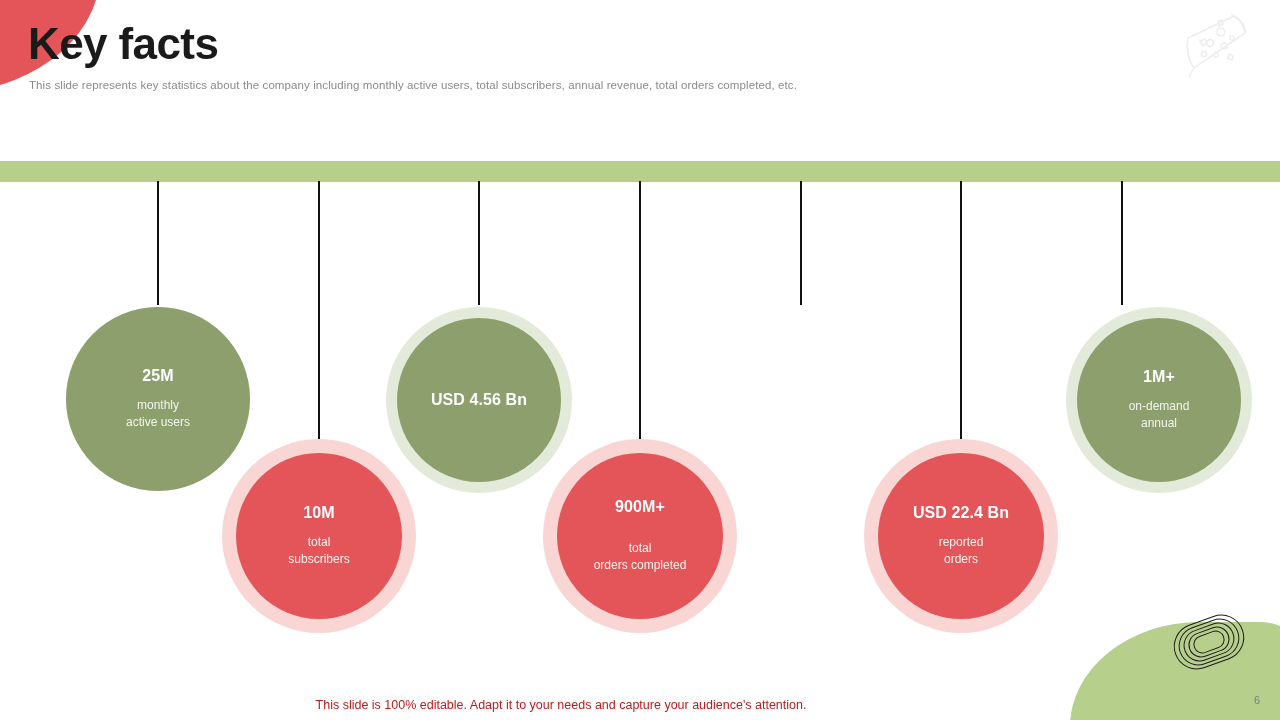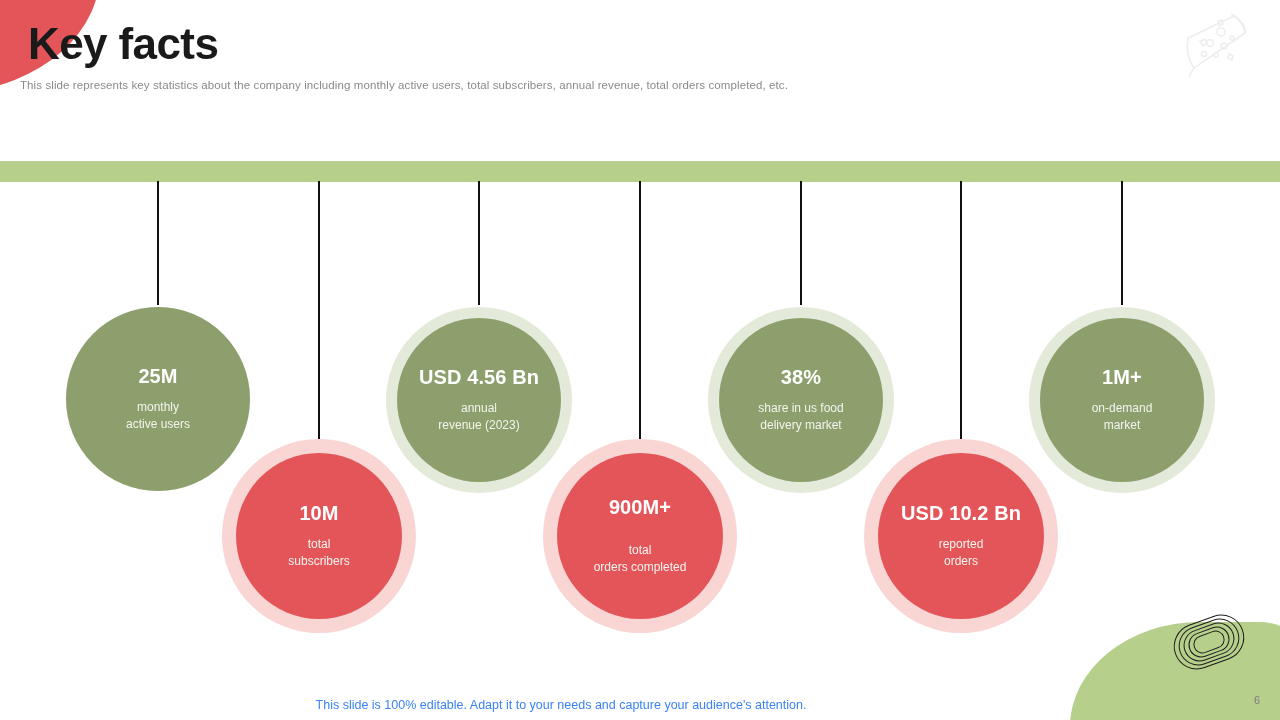--- a/index.html
+++ b/index.html
@@ -80,21 +80,21 @@
     left: 28px;
     top: 22px;
     font-size: 44px;
     font-weight: bold;
     color: #1a1a1a;
     letter-spacing: -0.6px;
     line-height: 1;
   }
   .subtitle {
     position: absolute;
-    left: 20px;
+    left: 29px;
     top: 79px;
     font-size: 11.5px;
     color: #8a8a8a;
     letter-spacing: 0.1px;
     white-space: nowrap;
   }
 
   
   .band {
     position: absolute;
@@ -134,41 +134,41 @@
     padding: 4px 12px;
   }
   .stat.green { background: #e4eada; }
   .stat.green .inner { background: #8c9f6c; }
   .stat.red { background: #f9d6d4; }
   .stat.red .inner { background: #e4555a; }
 
   .stat-value {
     color: #ffffff;
     font-weight: bold;
-    font-size: 20px;
+    font-size: 16px;
     line-height: 1.1;
     letter-spacing: 0.1px;
   }
   .stat-label {
     color: #f3f5ee;
     font-size: 12px;
     line-height: 1.42;
     margin-top: 12px;
     white-space: pre-line;
   }
 
   
   .footer {
     position: absolute;
     left: 0;
     top: 698px;
     width: 1122px;
     text-align: center;
     font-size: 12.5px;
-    color: #3b82f6;
+    color: #b91c1c;
   }
   .page-number {
     position: absolute;
     right: 20px;
     top: 694px;
     font-size: 11px;
     color: #7e7e7e;
   }
 </style>
 </head>
@@ -220,54 +220,45 @@
     <div class="inner" style="margin:14px; width:calc(100% - 28px); height:calc(100% - 28px);">
       <div class="stat-value">10M</div>
       <div class="stat-label">total
 subscribers</div>
     </div>
   </div>
 
   <div class="stat green" style="left:386px; top:307px; width:186px; height:186px;">
     <div class="inner" style="margin:11px; width:calc(100% - 22px); height:calc(100% - 22px);">
       <div class="stat-value">USD 4.56 Bn</div>
-      <div class="stat-label">annual
-revenue (2023)</div>
     </div>
   </div>
 
   <div class="stat red" style="left:543px; top:439px; width:194px; height:194px;">
     <div class="inner" style="margin:14px; width:calc(100% - 28px); height:calc(100% - 28px);gap:12px;">
       <div class="stat-value">900M+</div>
       <div class="stat-label">total
 orders completed</div>
     </div>
   </div>
 
-  <div class="stat green" style="left:708px; top:307px; width:186px; height:186px;">
-    <div class="inner" style="margin:11px; width:calc(100% - 22px); height:calc(100% - 22px);">
-      <div class="stat-value">38%</div>
-      <div class="stat-label">share in us food
-delivery market</div>
-    </div>
-  </div>
 
   <div class="stat red" style="left:864px; top:439px; width:194px; height:194px;">
     <div class="inner" style="margin:14px; width:calc(100% - 28px); height:calc(100% - 28px);">
-      <div class="stat-value">USD 10.2 Bn</div>
+      <div class="stat-value">USD 22.4 Bn</div>
       <div class="stat-label">reported
 orders</div>
     </div>
   </div>
 
-  <div class="stat green" style="left:1029px; top:307px; width:186px; height:186px;">
+  <div class="stat green" style="left:1066px; top:307px; width:186px; height:186px;">
     <div class="inner" style="margin:11px; width:calc(100% - 22px); height:calc(100% - 22px);">
       <div class="stat-value">1M+</div>
       <div class="stat-label">on-demand
-market</div>
+annual</div>
     </div>
   </div>
 
   <div class="deco-green-blob"></div>
   <div class="deco-rings">
     <span class="r1"></span>
       <span class="r2"></span>
       <span class="r3"></span>
       <span class="r4"></span>
       <span class="r5"></span>

